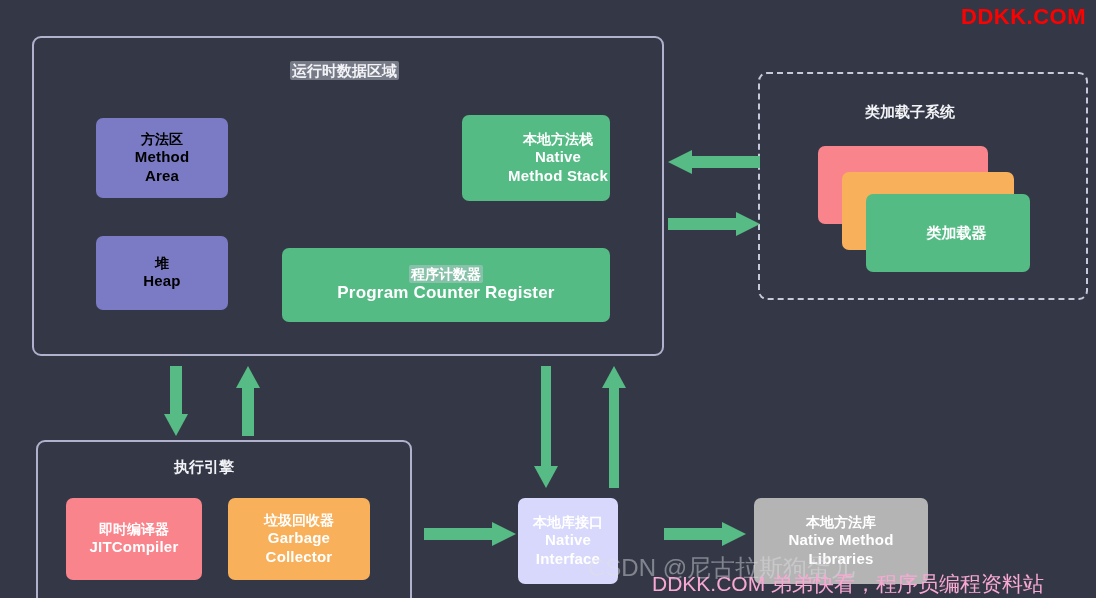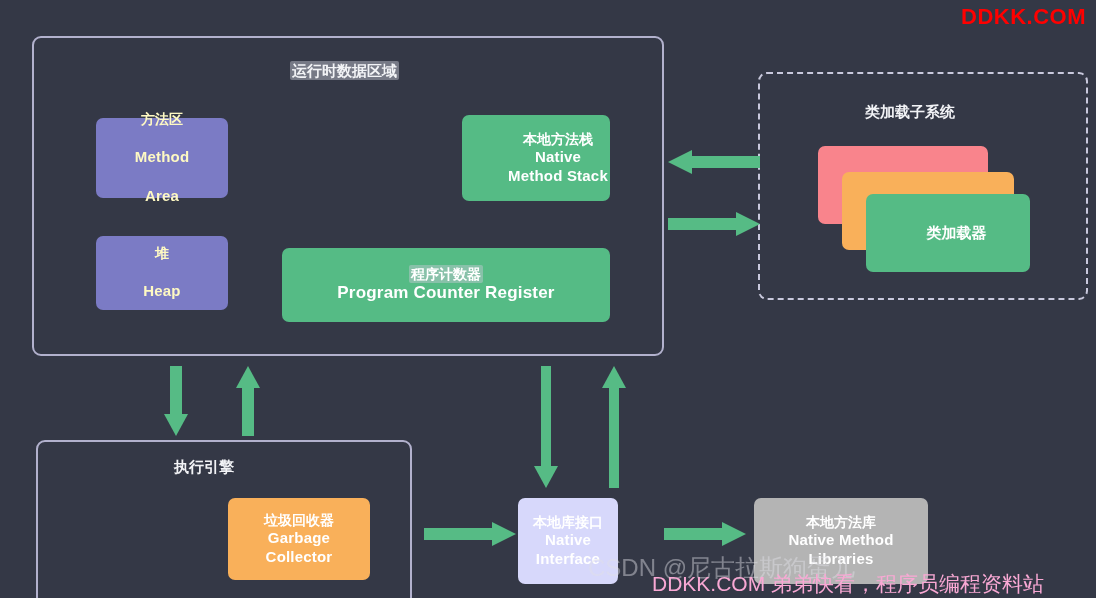--- a/index.html
+++ b/index.html
@@ -33,21 +33,21 @@
 
   .panel-title {
     position: absolute;
     font-size: 15px; font-weight: bold;
     color: #f2f3f6;
     white-space: nowrap;
   }
   .hl { background: rgba(200,202,212,0.45); padding: 1px 2px; border-radius: 2px; }
 
   
-  .c-purple { background: #7b7bc5; color: #fef9c3; gap: 20px; }
+  .c-purple { background: #7b7bc5; color: #000000; }
   .c-green  { background: #55bb85; color: #ffffff; }
   .c-pink   { background: #f9848c; color: #ffffff; }
   .c-orange { background: #f9b05a; color: #ffffff; }
   .c-lav    { background: #d7d8fb; color: #ffffff; }
   .c-gray   { background: #b4b4b4; color: #ffffff; }
 
   
   .arrow { position: absolute; }
   .arrow .shaft { position: absolute; background: #56bb85; }
   .arrow .head  { position: absolute; width: 0; height: 0; }
@@ -133,20 +133,24 @@
     <div class="head" style="left:0; bottom:0; border-left:12px solid transparent; border-right:12px solid transparent; border-top:22px solid #56bb85;"></div>
   </div>
   <div class="arrow" style="left:602px; top:366px; width:24px; height:122px;">
     <div class="shaft" style="left:7px; bottom:0; width:10px; height:100px;"></div>
     <div class="head" style="left:0; top:0; border-left:12px solid transparent; border-right:12px solid transparent; border-bottom:22px solid #56bb85;"></div>
   </div>
 
   <div class="panel" style="left:36px; top:440px; width:376px; height:178px;"></div>
   <div class="panel-title" style="left:174px; top:458px;">执行引擎</div>
 
+  <div class="box c-pink" style="left:66px; top:498px; width:136px; height:82px;">
+    <span class="cn">即时编译器</span>
+    <span class="en">JITCompiler</span>
+  </div>
 
   <div class="box c-orange" style="left:228px; top:498px; width:142px; height:82px;align-items:center;">
     <span class="cn">垃圾回收器</span>
     <span class="en">Garbage</span>
     <span class="en">Collector</span>
   </div>
 
   <div class="arrow" style="left:424px; top:522px; width:92px; height:24px;">
     <div class="shaft" style="left:0; top:6px; width:70px; height:12px;"></div>
     <div class="head" style="right:0; top:0; border-top:12px solid transparent; border-bottom:12px solid transparent; border-left:24px solid #56bb85;"></div>

